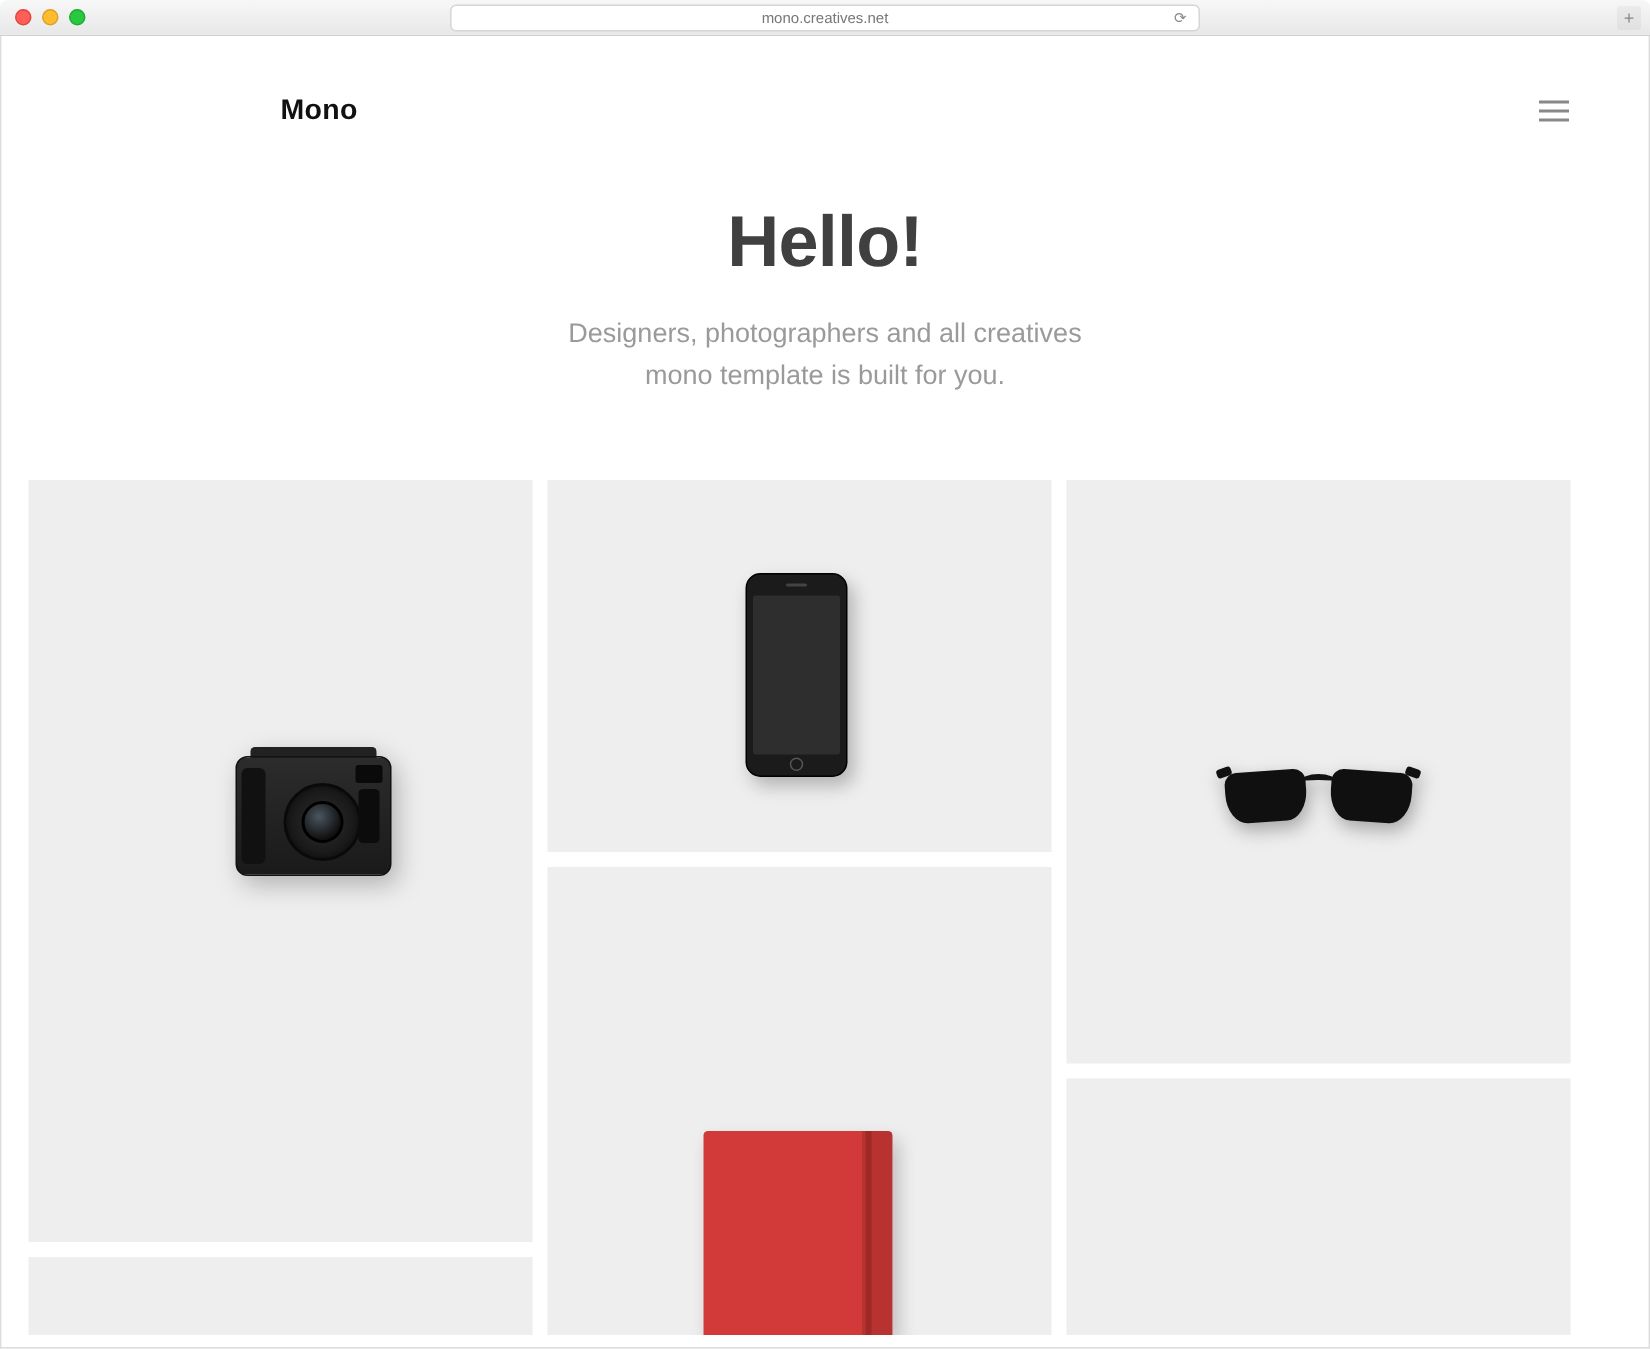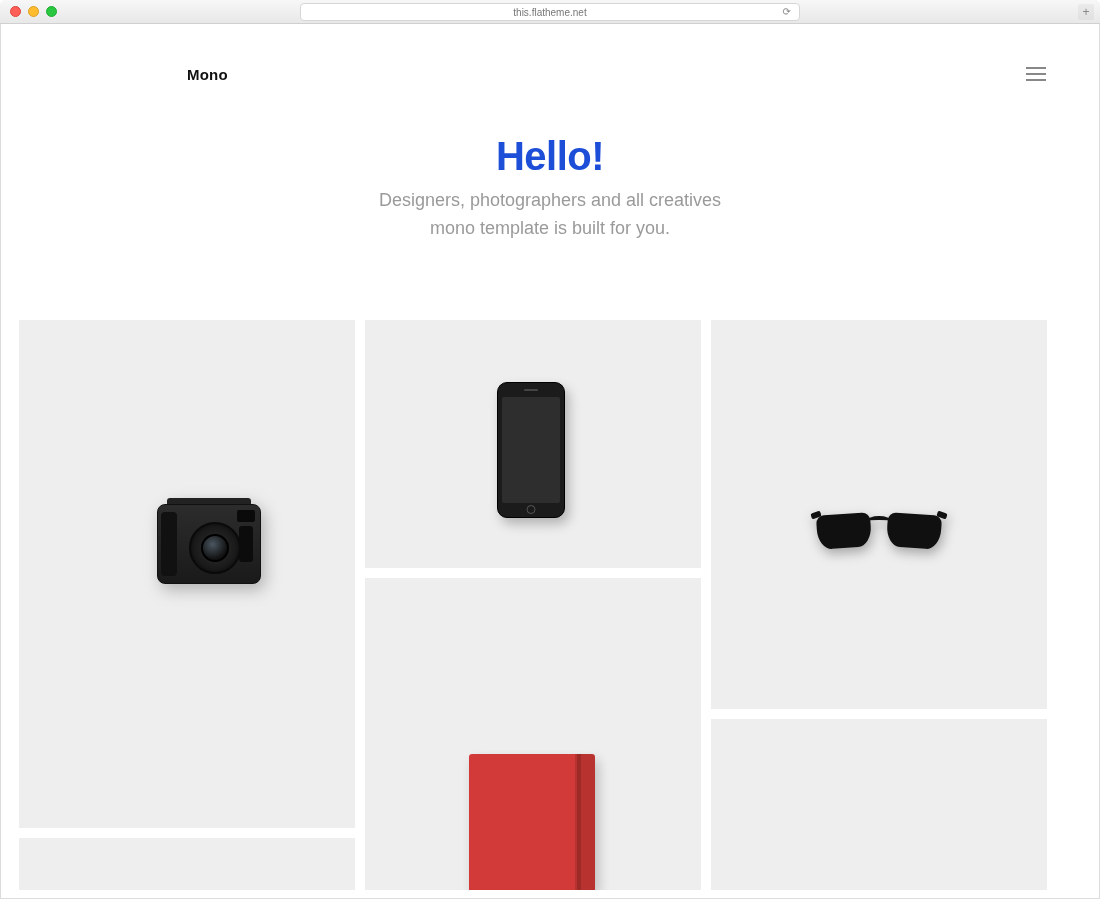--- a/index.html
+++ b/index.html
@@ -10,26 +10,26 @@
   .tl { width:11px; height:11px; border-radius:50%; }
   .tl.red { background:#ff5f57; border:1px solid #e0443e; }
   .tl.yellow { background:#febc2e; border:1px solid #dda024; }
   .tl.green { background:#29c840; border:1px solid #1faa32; }
   .addrbar { height:18px; position:absolute; top:3px; left:50%; transform:translateX(-50%); width:500px; background:#fff; border:1px solid #d6d6d6; border-radius:4px; font-size:10px; color:#777; display:flex; align-items:center; justify-content:center; }
   .reload-icon { position:absolute; right:8px; top:2px; color:#888; font-size:10px; }
   .newtab { position:absolute; right:6px; top:4px; width:16px; height:16px; background:rgba(0,0,0,0.04); color:#888; font-size:12px; display:flex; align-items:center; justify-content:center; border-radius:2px;}
   .viewport { position:absolute; top:24px; left:0; right:0; bottom:0; overflow:hidden; background:#fff; border:1px solid #dcdcdc; border-top:none;}
   .page { position:absolute; inset:0; background:#ffffff; }
   .nav { position:absolute; top:38px; left:0; right:0; height:24px; display:flex; align-items:center; justify-content:space-between; padding:0 53px 0 186px;}
-  .brand { font-weight:700; font-size:15px; color:#111; letter-spacing:.2px; }
+  .brand { font-weight:700; font-size:19px; color:#111; letter-spacing:.2px; }
   .hamburger { width:20px; height:14px; display:flex; flex-direction:column; justify-content:space-between; cursor:pointer; }
   .hamburger span { height:2px; background:#888; display:block; width:100%; }
   .hero { position:absolute; top:110px; left:0; right:0; text-align:center; }
-  .hero h1 { font-size:40px; font-weight:700; color:#1d4ed8; letter-spacing:-.5px; }
-  .hero p { margin-top:8px; font-size:18px; color:#9a9a9a; line-height:1.55; font-weight:300; }
+  .hero h1 { font-size:48px; font-weight:700; color:#404040; letter-spacing:-.5px; }
+  .hero p { margin-top:20px; font-size:18px; color:#9a9a9a; line-height:1.55; font-weight:300; }
   .grid { position:absolute; top:296px; left:18px; right:18px; bottom:0; }
   .tile { position:absolute; background:#eeeeee; overflow:hidden; }
   .tile.a { left:0;   top:0;   width:336px; height:508px; }
   .tile.b { left:346px;top:0;   width:336px; height:248px; }
   .tile.c { left:692px;top:0;   width:336px; height:389px; }
   .tile.d { left:346px;top:258px;width:336px; height:312px; }
   .tile.e { left:692px;top:399px;width:336px; height:171px; }
   .tile.f { left:0;   top:518px;width:336px; height:52px; }
 
   
@@ -67,21 +67,21 @@
 
 <div class="browser-window">
 
   <div class="titlebar">
     <div class="traffic-lights">
       <div class="tl red"></div>
       <div class="tl yellow"></div>
       <div class="tl green"></div>
     </div>
     <div class="addrbar">
-      <span>this.flatheme.net</span>
+      <span>mono.creatives.net</span>
       <span class="reload-icon">⟳</span>
     </div>
     <div class="newtab">+</div>
   </div>
 
   <div class="viewport">
     <div class="page">
 
       <div class="nav">
         <div class="brand">Mono</div>

